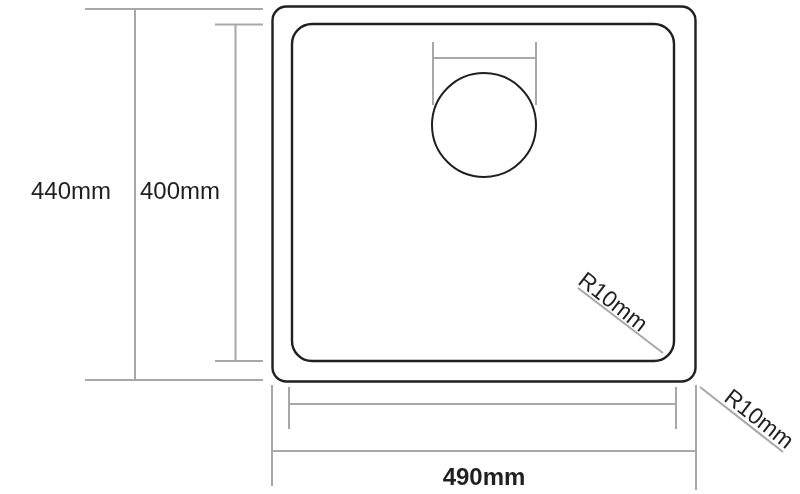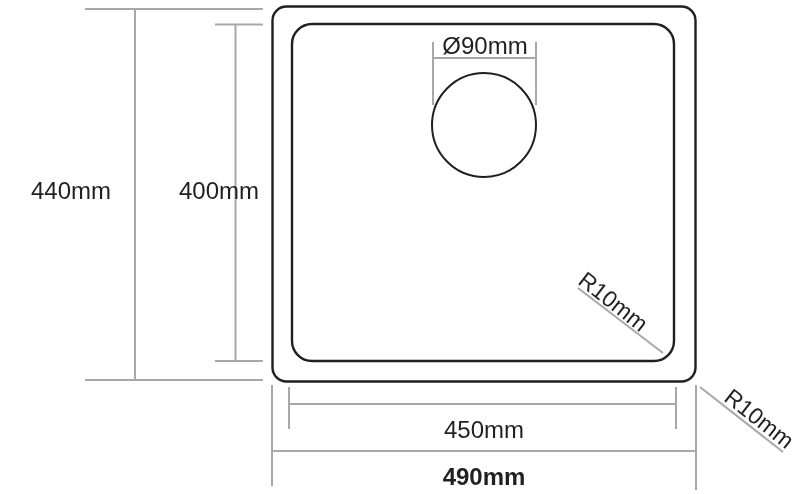--- a/index.html
+++ b/index.html
@@ -78,25 +78,23 @@
     <line class="dim-line" x1="272" y1="451" x2="696" y2="451"></line>
     <line class="dim-line" x1="272" y1="385" x2="272" y2="486"></line>
     <line class="dim-line" x1="696" y1="385" x2="696" y2="490"></line>
 
     <line class="dim-line" x1="578" y1="288" x2="663" y2="353"></line>
     <line class="dim-line" x1="700" y1="387" x2="783" y2="452"></line>
   </svg>
 
   <span class="dim-label" style="left:71px; top:191px;">440mm</span>
 
-  <span class="dim-label" style="left:180px; top:191px;margin-left:39px;">400mm</span>
+  <span class="dim-label" style="left:180px; top:191px;">400mm</span>
 
-  <span class="dim-label" style="left:485px; top:46px;">Ø90mm</span>
 
-  <span class="dim-label" style="left:484px; top:430px;">450mm</span>
 
   <span class="dim-label" style="left:484px; top:477px;font-weight:bold;">490mm</span>
 
   <span class="dim-label rotated" style="left:613px; top:302px;">R10mm</span>
 
   <span class="dim-label rotated" style="left:759px; top:419px;">R10mm</span>
 
 </div>
 
 </body></html>

